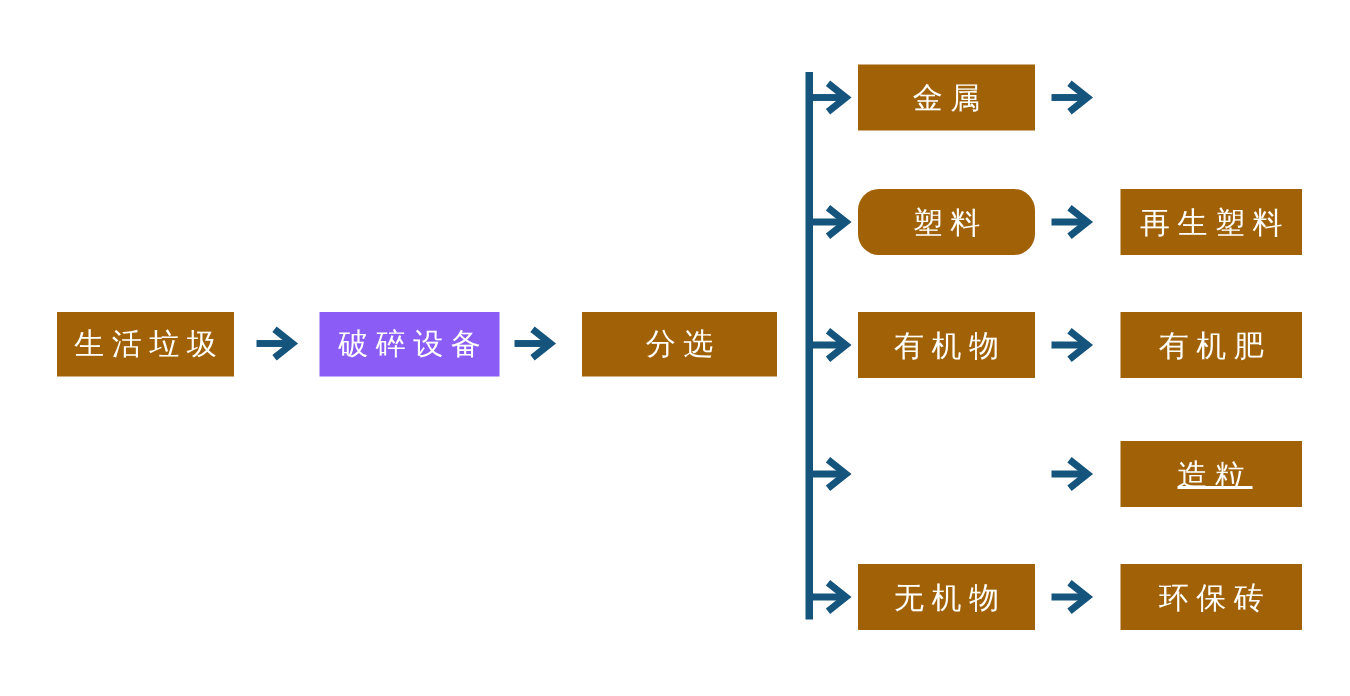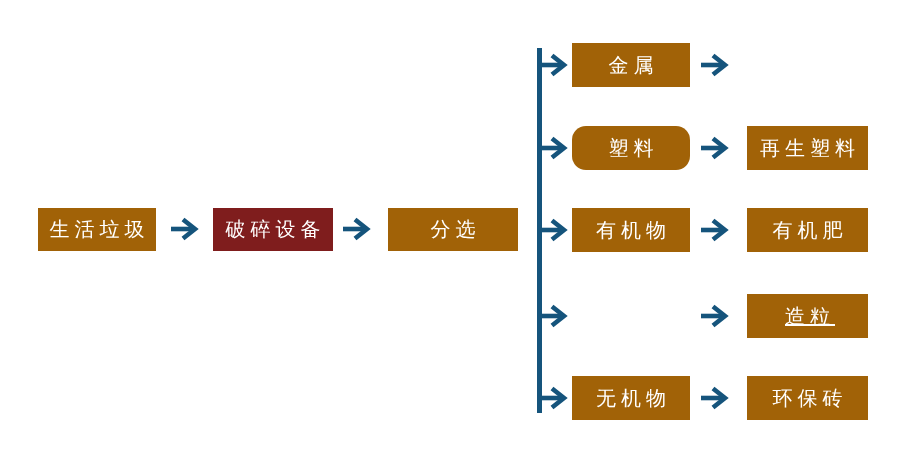--- a/index.html
+++ b/index.html
@@ -17,21 +17,21 @@
     align-items: center;
     justify-content: center;
     color: #ffffff;
     font-size: 20px;
     letter-spacing: 5px;
     padding-left: 5px; 
     box-sizing: border-box;
     white-space: nowrap;
   }
   .node.blue { background: #a16207; }
-  .node.red  { background: #7f1d1d; }
+  .node.red  { background: #8b5cf6; }
   .arrow { position: absolute; }
   .arrow line, .arrow polyline {
     stroke: #15547C;
     stroke-width: 4.6;
     fill: none;
   }
   .trunk {
     position: absolute;
     background: #15547C;
   }

